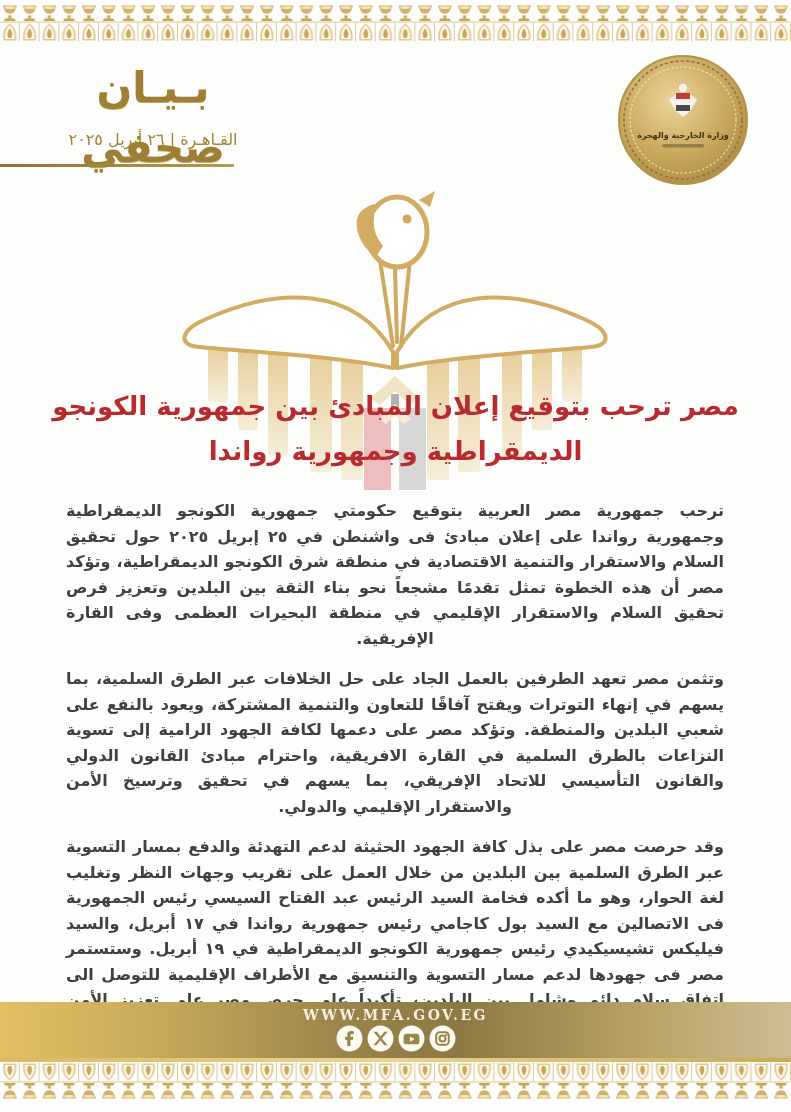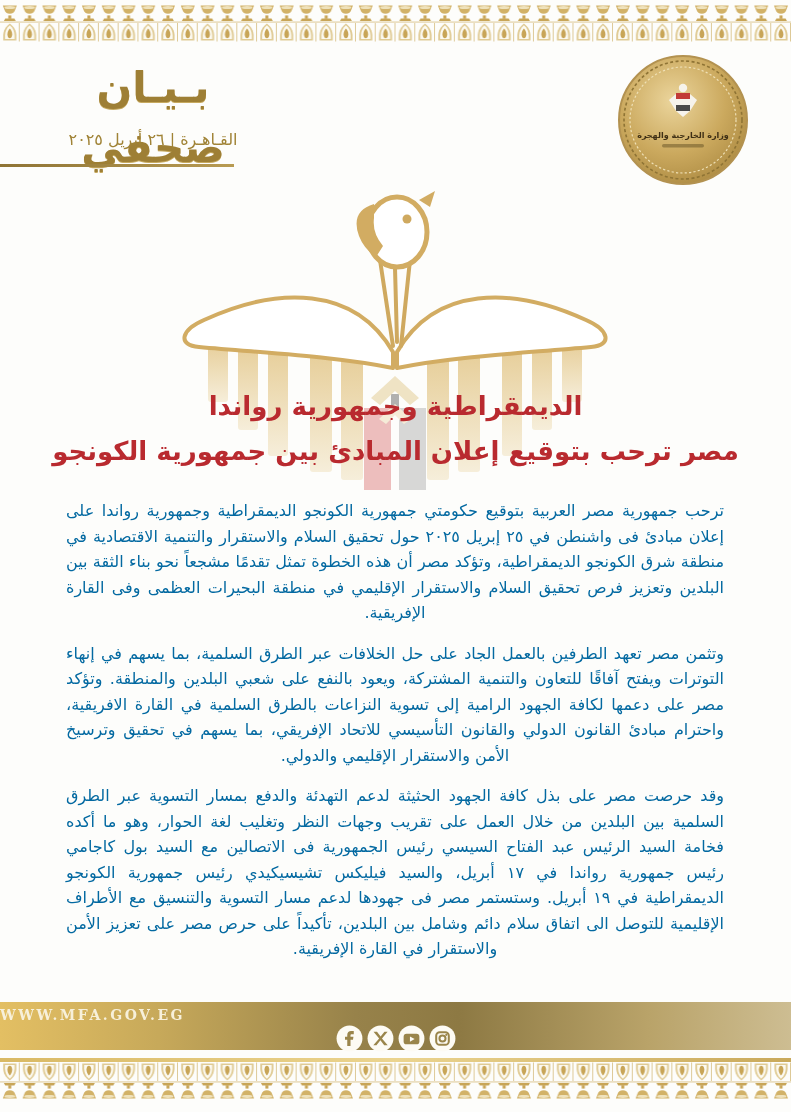--- a/index.html
+++ b/index.html
@@ -36,30 +36,30 @@
   .watermark{position:absolute; top:180px; left:160px; width:470px; height:312px; pointer-events:none;}
   
   .headline{
     position:absolute; top:384px; left:40px; width:711px;
     text-align:center; direction:rtl;
     color:#B92A2F; font-weight:bold; font-size:26px; line-height:45px;
   }
   
   .body-text{
     position:absolute; top:498px; left:66px; width:658px;
-    direction:rtl; color:#0369a1; font-weight:normal;
+    direction:rtl; color:#404040; font-weight:bold;
     font-size:16px; line-height:25.5px;
     text-align:justify; text-align-last:center;
   }
   .body-text p{margin:0 0 15px 0;}
   
   .footer-bar{
-    position:absolute; top:1002px; left:0; width:791px; height:48px;
+    position:absolute; top:1002px; left:0; width:791px; height:56px;
     background:linear-gradient(90deg,#E3BF63 0%,#C7A95A 20%,#97824A 45%,#8D7943 58%,#B9A369 82%,#CDBD92 100%);
-    text-align:left;
+    text-align:center;
   }
   .footer-site{
     margin-top:5px;
     font-family:"DejaVu Serif", serif;
     font-size:14px; letter-spacing:2.5px; color:#F7F0DA; font-weight:bold;
   }
   .footer-social{margin-top:2px; display:flex; justify-content:center; gap:4px;}
   .social-icon{width:27px; height:27px; display:block; cursor:pointer;}
 </style>
 </head>
@@ -155,22 +155,22 @@
     <ellipse cx="237" cy="52" rx="30" ry="35" fill="#FFFFFF" stroke="#D2AC62" stroke-width="5"></ellipse>
     <path d="M214,24 q-24,7 -15,32 q5,13 17,21 l7,-11 q-11,-13 -9,-28 z" fill="#D2AC62"></path>
     <circle cx="247" cy="39" r="4.5" fill="#CFA95F"></circle>
     <path d="M259,20 l16,-9 l-5,16 z" fill="#D2AC62"></path>
 
     <path d="M235,196 l-24,22 l9,7 l15,-14 l15,14 l9,-7 z" fill="#EFE3C4"></path>
     <path d="M235,224 l-16,15 l7,5 l9,-9 l9,9 l7,-5 z" fill="#F5ECD8"></path>
   </svg>
 
   <div class="headline">
+    <div>مصر ترحب بتوقيع إعلان المبادئ بين جمهورية الكونجو</div>
     <div>الديمقراطية وجمهورية رواندا</div>
-    <div>مصر ترحب بتوقيع إعلان المبادئ بين جمهورية الكونجو</div>
   </div>
 
   <div class="body-text">
     <p>ترحب جمهورية مصر العربية بتوقيع حكومتي جمهورية الكونجو الديمقراطية وجمهورية رواندا على إعلان مبادئ فى واشنطن في ٢٥ إبريل ٢٠٢٥ حول تحقيق السلام والاستقرار والتنمية الاقتصادية في منطقة شرق الكونجو الديمقراطية، وتؤكد مصر أن هذه الخطوة تمثل تقدمًا مشجعاً نحو بناء الثقة بين البلدين وتعزيز فرص تحقيق السلام والاستقرار الإقليمي في منطقة البحيرات العظمى وفى القارة الإفريقية.</p>
     <p>وتثمن مصر تعهد الطرفين بالعمل الجاد على حل الخلافات عبر الطرق السلمية، بما يسهم في إنهاء التوترات ويفتح آفاقًا للتعاون والتنمية المشتركة، ويعود بالنفع على شعبي البلدين والمنطقة. وتؤكد مصر على دعمها لكافة الجهود الرامية إلى تسوية النزاعات بالطرق السلمية في القارة الافريقية، واحترام مبادئ القانون الدولي والقانون التأسيسي للاتحاد الإفريقي، بما يسهم في تحقيق وترسيخ الأمن والاستقرار الإقليمي والدولي.</p>
     <p>وقد حرصت مصر على بذل كافة الجهود الحثيثة لدعم التهدئة والدفع بمسار التسوية عبر الطرق السلمية بين البلدين من خلال العمل على تقريب وجهات النظر وتغليب لغة الحوار، وهو ما أكده فخامة السيد الرئيس عبد الفتاح السيسي رئيس الجمهورية فى الاتصالين مع السيد بول كاجامي رئيس جمهورية رواندا في ١٧ أبريل، والسيد فيليكس تشيسيكيدي رئيس جمهورية الكونجو الديمقراطية في ١٩ أبريل. وستستمر مصر فى جهودها لدعم مسار التسوية والتنسيق مع الأطراف الإقليمية للتوصل الى اتفاق سلام دائم وشامل بين البلدين، تأكيداً على حرص مصر على تعزيز الأمن والاستقرار في القارة الإفريقية.</p>
   </div>
 
   <div class="footer-bar">
     <div class="footer-site">WWW.MFA.GOV.EG</div>

